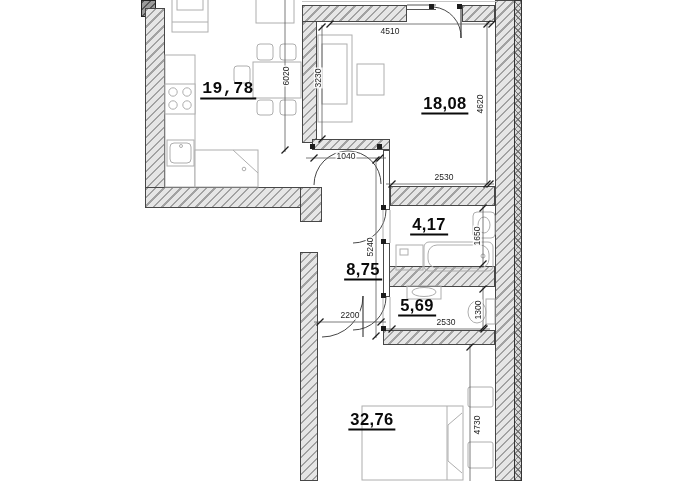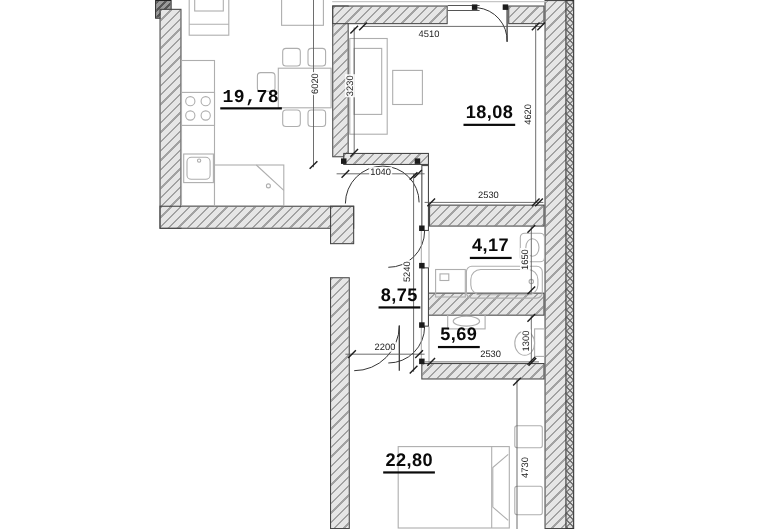--- a/index.html
+++ b/index.html
@@ -185,24 +185,24 @@
       <path d="M479.5 211.5 L486.5 204.5 M479.5 267.5 L486.5 260.5"></path>
       <path d="M479.5 292.5 L486.5 285.5 M479.5 331.5 L486.5 324.5"></path>
       <path d="M388.5 332.5 L395.5 325.5 M480.5 332.5 L487.5 325.5"></path>
       <path d="M316.5 325.5 L323.5 318.5 M377.5 325.5 L384.5 318.5"></path>
       <path d="M466.5 350.5 L473.5 343.5"></path>
     </g>
   </svg>
 
   <div class="room-label" style="left:228px;top:89px;font-family:Liberation Mono, monospace;">19,78</div>
   <div class="room-label" style="left:445px;top:104px;">18,08</div>
-  <div class="room-label" style="left:446px;top:225px;">4,17</div>
+  <div class="room-label" style="left:429px;top:225px;">4,17</div>
   <div class="room-label" style="left:363px;top:270px;">8,75</div>
   <div class="room-label" style="left:417px;top:306px;">5,69</div>
-  <div class="room-label" style="left:372px;top:420px;">22,80</div>
+  <div class="room-label" style="left:372px;top:420px;">32,76</div>
 
   <div class="dim" style="left:390px;top:31px;">4510</div>
   <div class="dim v" style="left:286px;top:76px;">6020</div>
   <div class="dim v" style="left:318px;top:78px;">3230</div>
   <div class="dim v" style="left:480px;top:104px;">4620</div>
   <div class="dim" style="left:346px;top:156px;">1040</div>
   <div class="dim" style="left:444px;top:177px;">2530</div>
   <div class="dim v" style="left:370px;top:247px;">5240</div>
   <div class="dim v" style="left:477px;top:236px;">1650</div>
   <div class="dim" style="left:350px;top:315px;">2200</div>

